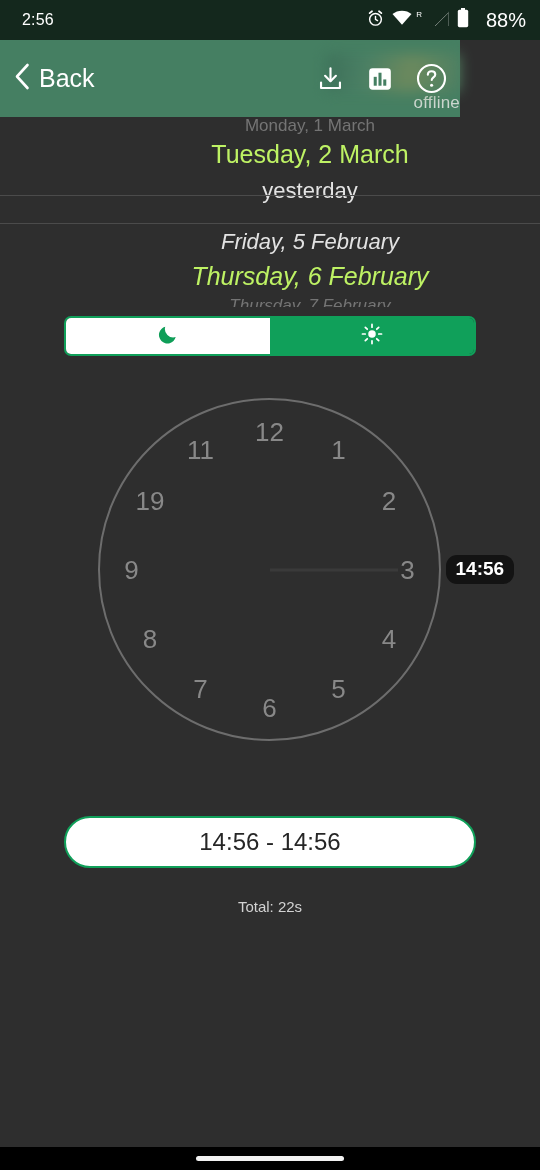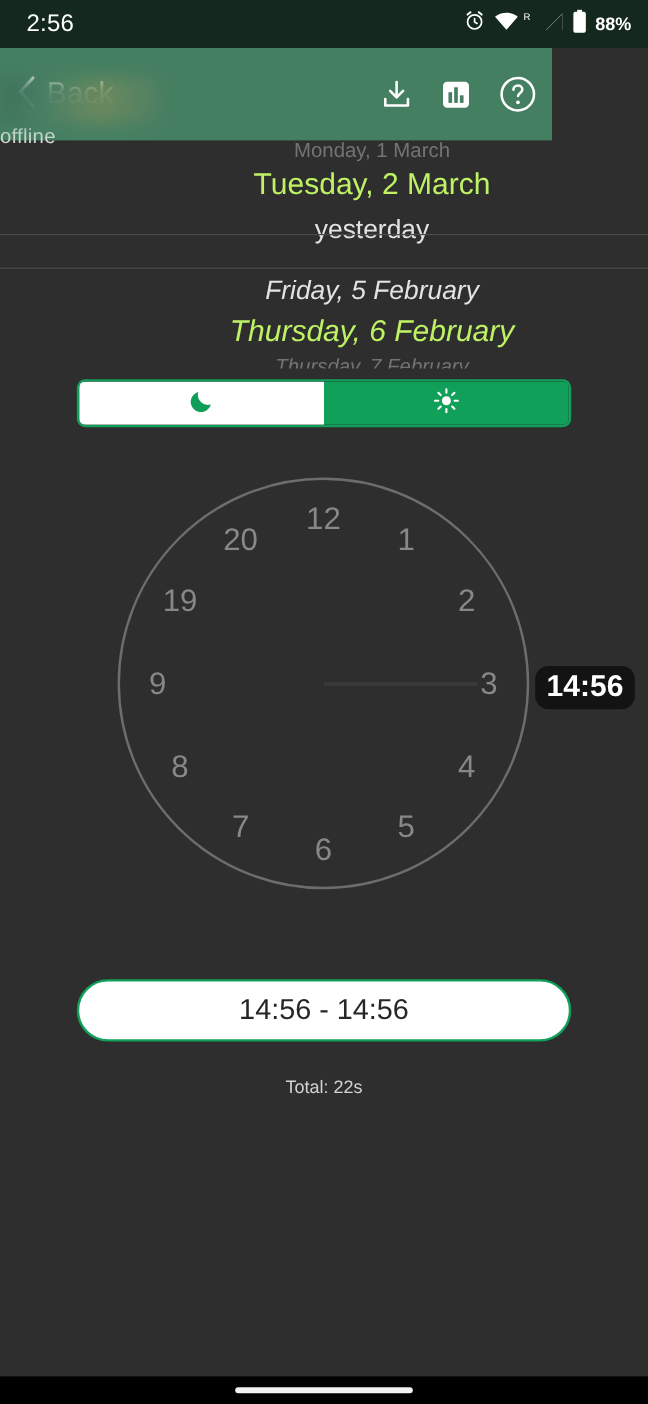--- a/index.html
+++ b/index.html
@@ -11,38 +11,38 @@
   }
   #screen{ position:relative; width:540px; height:1170px; background:#2e2e2e; }
 
   
   .statusbar{
     position:absolute; left:0; top:0; width:540px; height:40px;
     background:#14281d; color:#ffffff;
     display:flex; align-items:center; justify-content:space-between;
     padding:0 14px 0 22px;
   }
-  .sb-time{ font-size:20px; font-weight:400; letter-spacing:.2px; }
+  .sb-time{ font-size:16px; font-weight:400; letter-spacing:.2px; }
   .sb-right{ display:flex; align-items:center; gap:7px; }
-  .sb-pct{ font-size:15px; font-weight:700; margin-left:0; }
+  .sb-pct{ font-size:20px; font-weight:400; margin-left:10px; }
   .sb-r{ font-size:8px; position:relative; top:-6px; left:-3px; }
 
   
   .appbar{
     position:absolute; left:0; top:40px; width:460px; height:77px;
     background:#457f62; display:flex; align-items:center;
   }
   .back{
     display:flex; align-items:center; gap:9px;
     color:#fff; margin-left:14px; cursor:pointer;
   }
   .back-label{ font-size:25px; font-weight:400; }
   .titlewrap{
-    position:absolute; left:0; right:0; top:17px; height:77px;
-    display:flex; flex-direction:column; align-items:flex-start;
+    position:absolute; left:0; right:0; top:6px; height:77px;
+    display:flex; flex-direction:column; align-items:flex-end;
     justify-content:center; pointer-events:none;
   }
   .title-blur{
     width:134px; height:38px; margin-top:-2px;
     background:linear-gradient(100deg,#3c6f58 0%,#4b8065 30%,#6f8a5d 62%,#5c8560 82%,#4e7e63 100%);
     filter:blur(7px); opacity:.95; border-radius:3px;
   }
   .subtitle{
     font-size:17px; color:#cfd9d2; margin-top:1px; letter-spacing:.2px;
   }
@@ -86,21 +86,21 @@
   .arc{
     position:absolute; left:50%; top:50%; width:128px; height:3px;
     background:#3a3a3a; transform:translateY(-50%);
   }
   .num{
     position:absolute; font-size:26px; color:#888888;
     transform:translate(-50%,-50%); user-select:none;
   }
   .badge{
     position:absolute; background:#131313; color:#ffffff;
-    font-size:25px; font-weight:bold; border-radius:11px;
+    font-size:19px; font-weight:bold; border-radius:11px;
     padding:3px 10px 4px 10px; white-space:nowrap;
   }
 
   
   .interval{
     position:absolute; left:64px; top:816px; width:412px; height:52px;
     background:#ffffff; border:2px solid #10a05a; border-radius:26px;
     display:flex; align-items:center; justify-content:center;
     color:#262626; font-size:24px; cursor:pointer;
   }
@@ -237,21 +237,21 @@
         <div class="num" style="left: 240.5px; top: 51.9885px;">1</div>
         <div class="num" style="left: 291.012px; top: 102.5px;">2</div>
         <div class="num" style="left: 309.5px; top: 171.5px;">3</div>
         <div class="num" style="left: 291.012px; top: 240.5px;">4</div>
         <div class="num" style="left: 240.5px; top: 291.012px;">5</div>
         <div class="num" style="left: 171.5px; top: 309.5px;">6</div>
         <div class="num" style="left: 102.5px; top: 291.012px;">7</div>
         <div class="num" style="left: 51.9885px; top: 240.5px;">8</div>
         <div class="num" style="left: 33.5px; top: 171.5px;">9</div>
         <div class="num" style="left: 51.9885px; top: 102.5px;">19</div>
-        <div class="num" style="left: 102.5px; top: 51.9885px;">20</div>
+        <div class="num" style="left: 102.5px; top: 51.9885px;">11</div>
       </div>
     <div class="badge" id="clock-badge" style="left: 347.5px; top: 156.5px;">14:56</div>
   </div>
 
   <div class="interval">
     <span>14:56 - 14:56</span>
   </div>
   <div class="total">Total: 22s</div>
 
   <div class="navbar">

